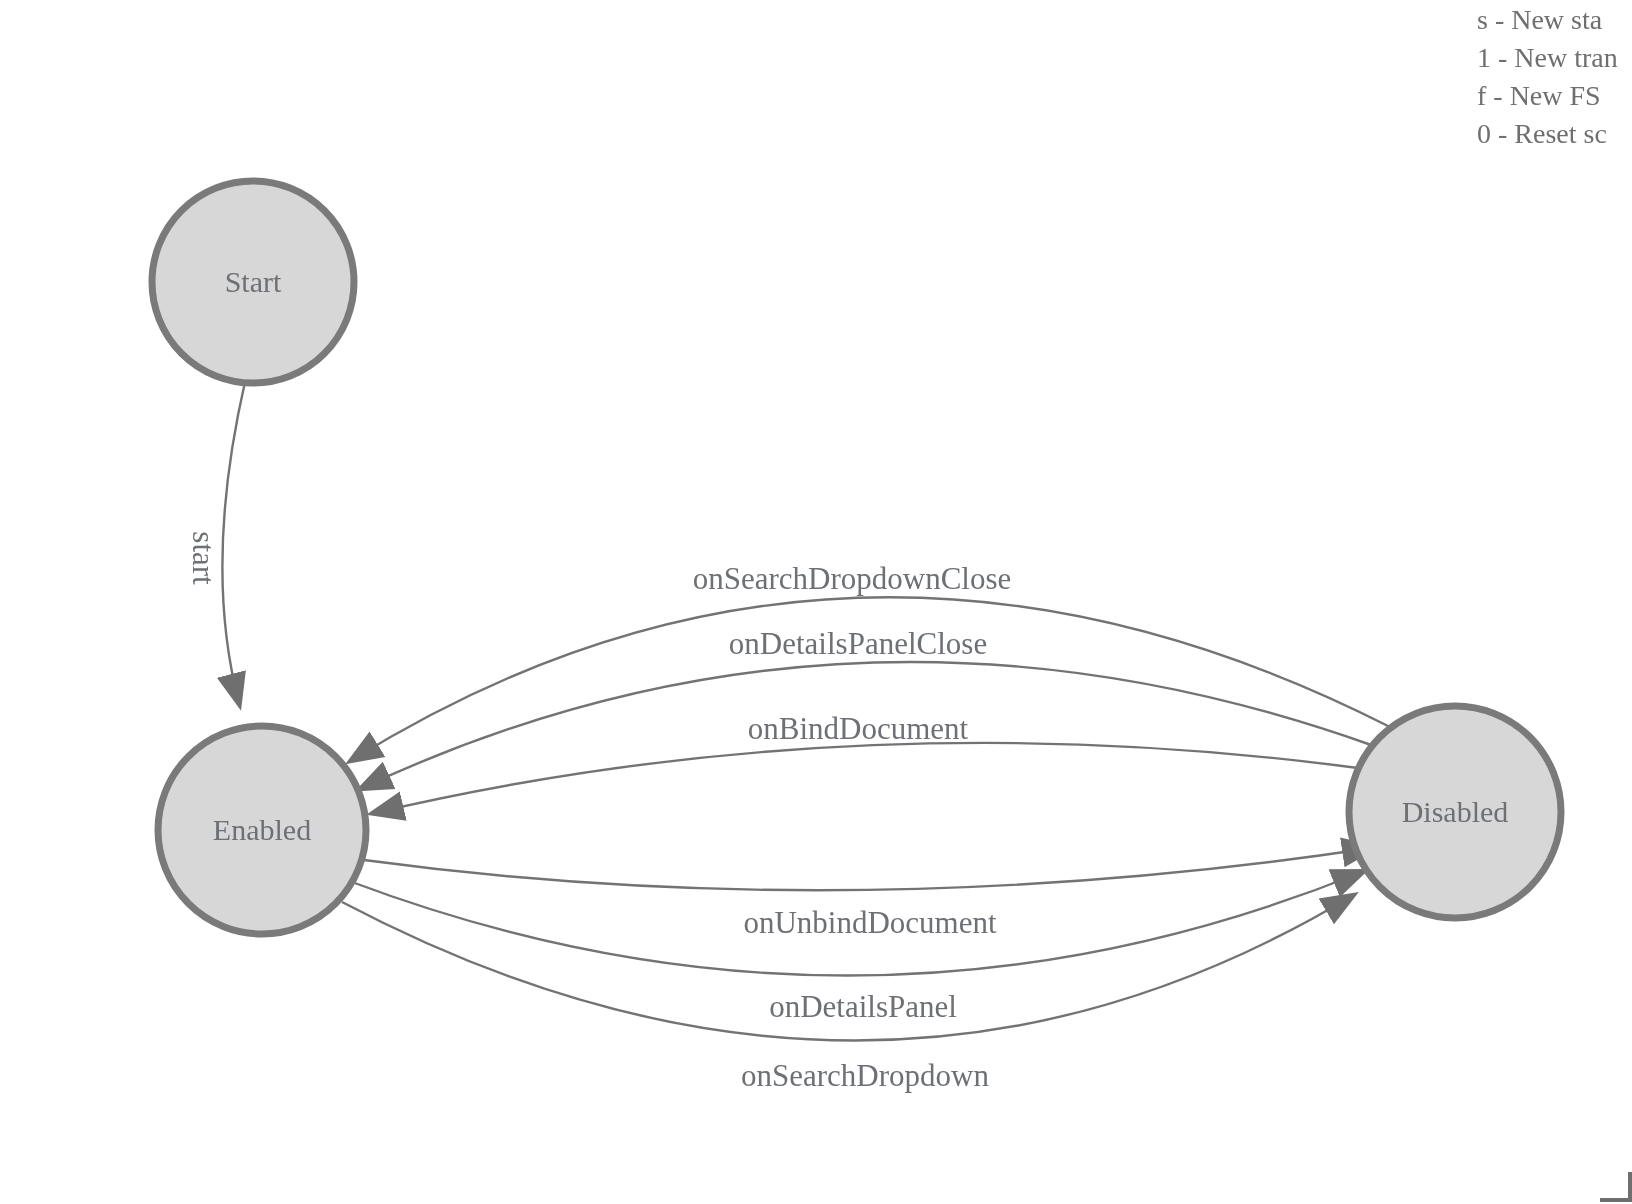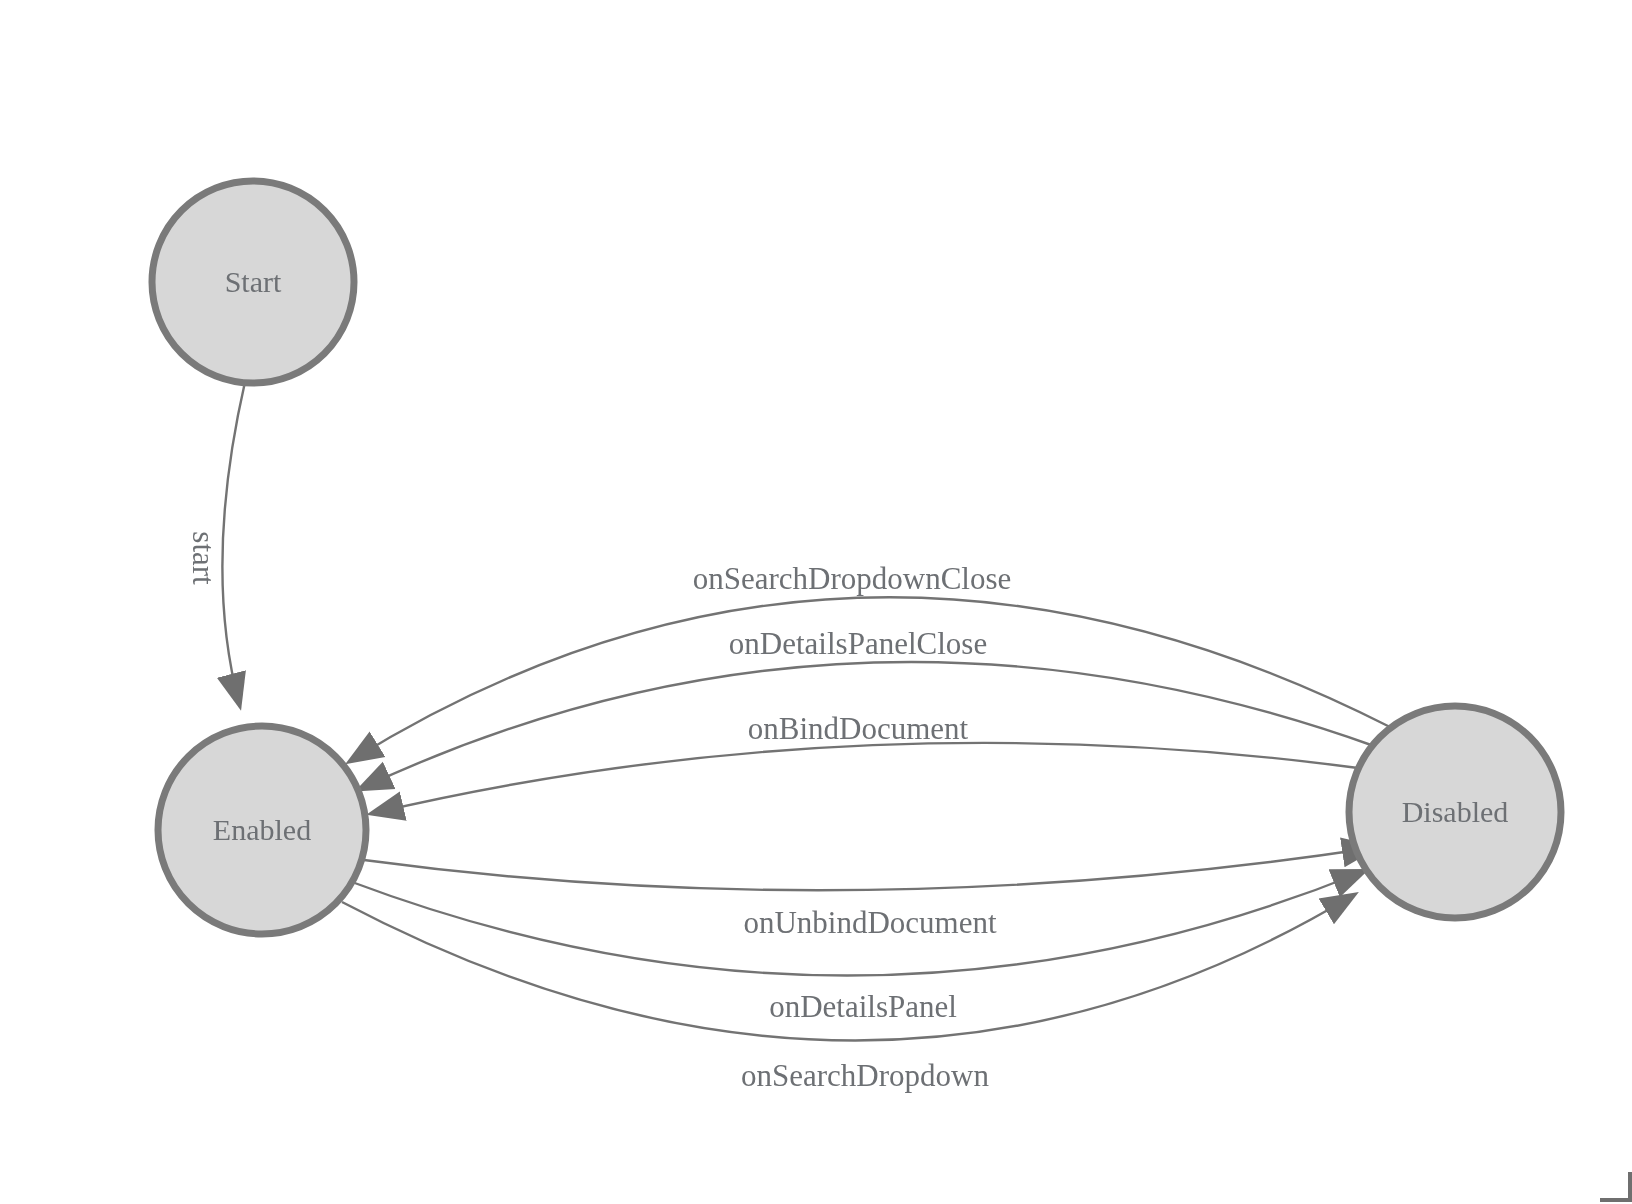--- a/index.html
+++ b/index.html
@@ -102,14 +102,20 @@
 
       <g class="node">
         <circle cx="1455" cy="812" r="106"></circle>
         <text x="1455" y="822">Disabled</text>
       </g>
     </g>
 
     <path d="M1630 1172 V1202 M1600 1200 H1632" fill="none" stroke="#6f6f6f" stroke-width="4"></path>
   </svg>
 
+  <div class="legend">
+    <div>s - New sta</div>
+    <div>1 - New tran</div>
+    <div>f - New FS</div>
+    <div>0 - Reset sc</div>
+  </div>
 
 </div>
 
 </body></html>

